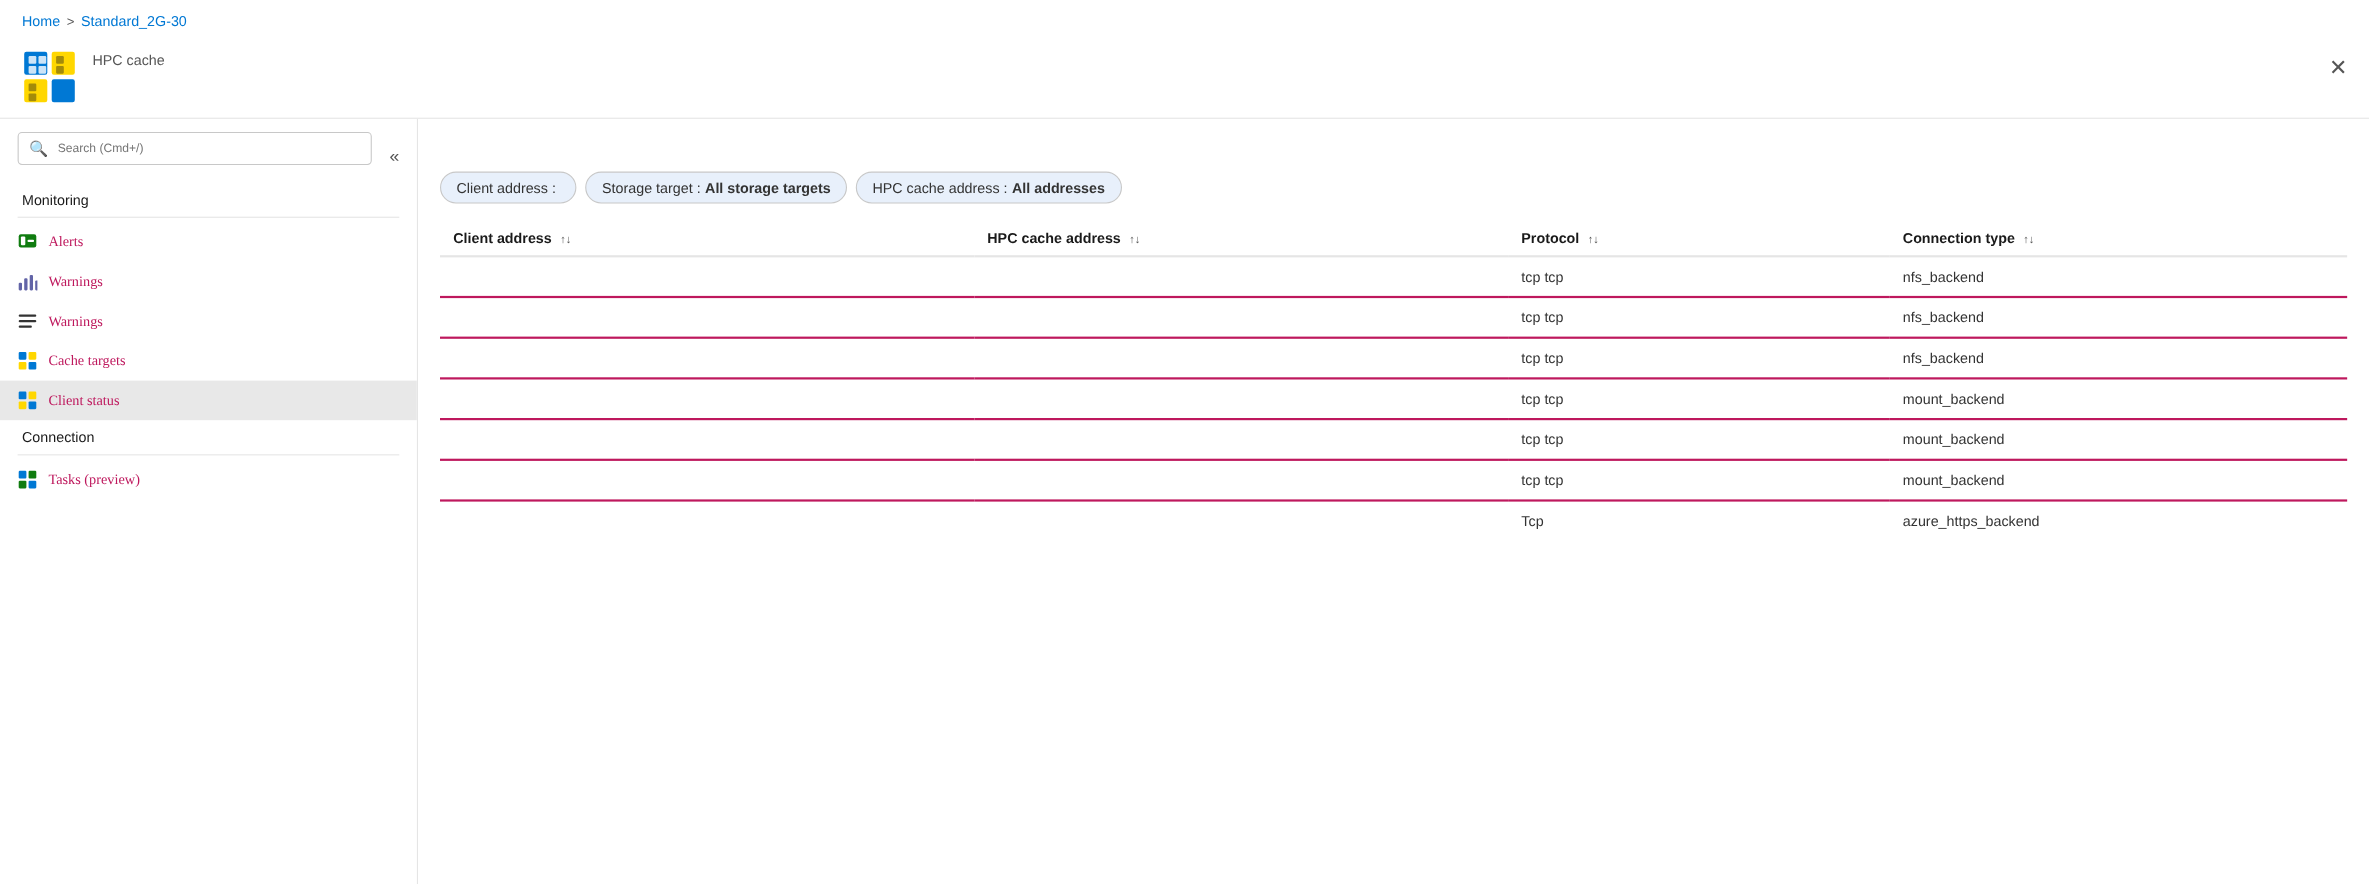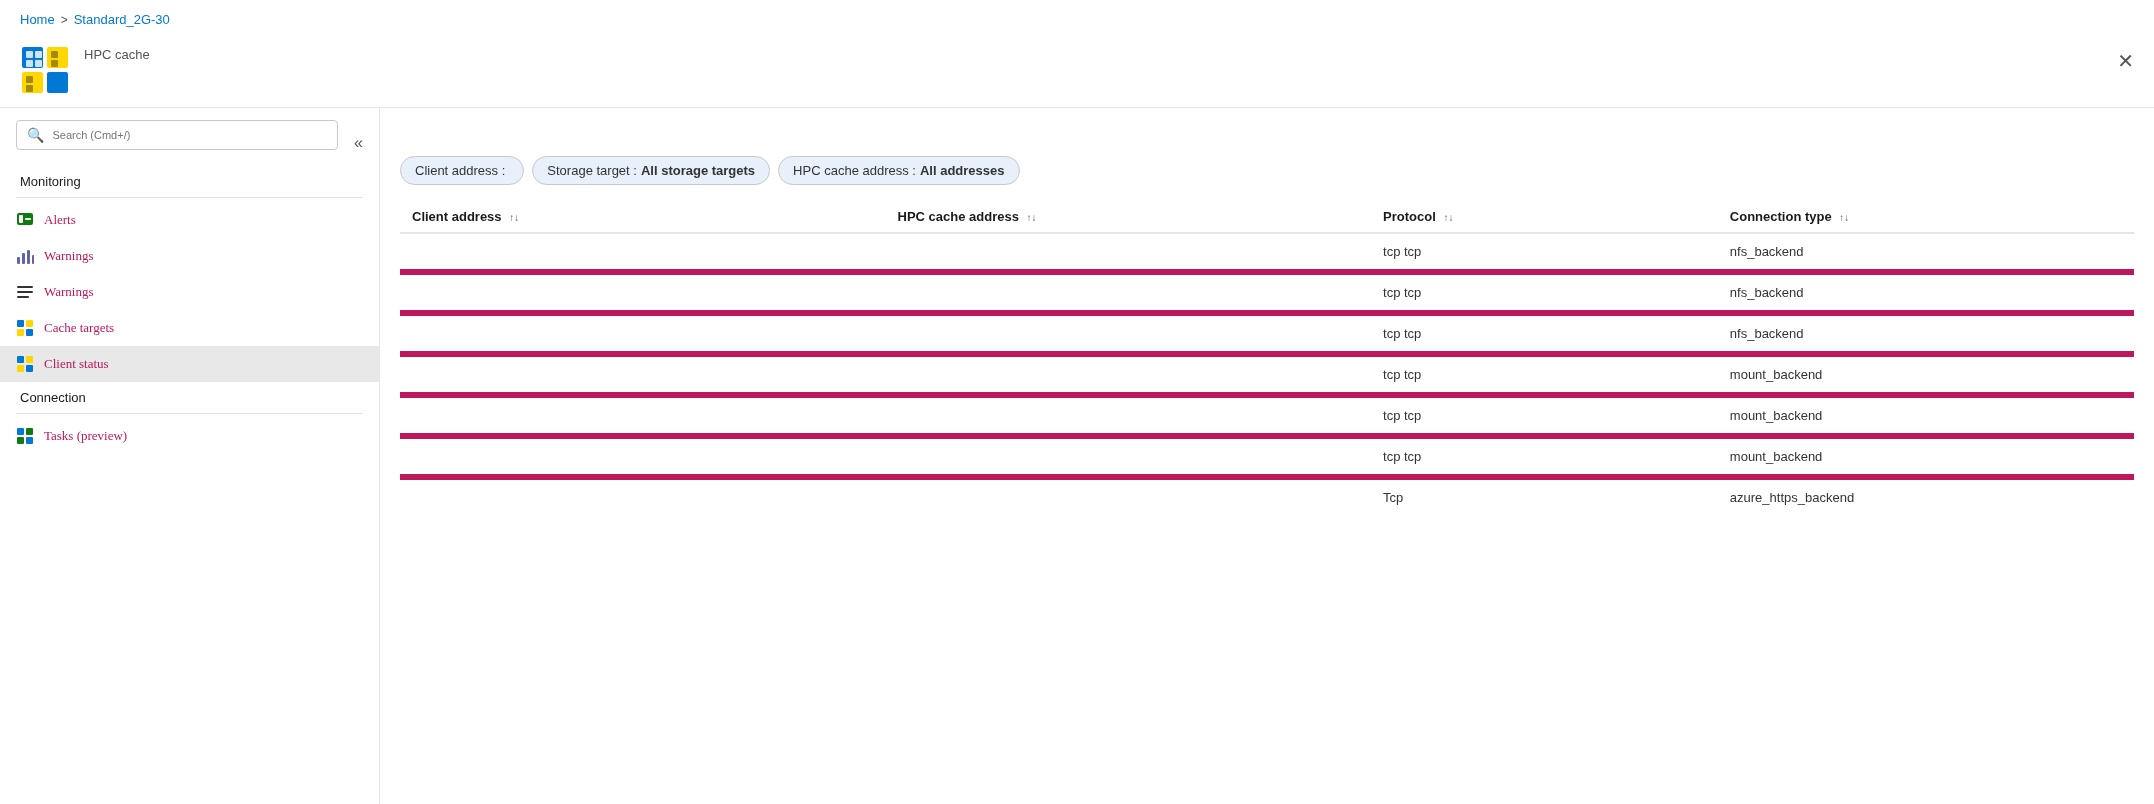--- a/index.html
+++ b/index.html
@@ -43,21 +43,21 @@
 
     
     .filter-row { display: flex; gap: 8px; margin-bottom: 16px; margin-top: 32px; }
     .filter-pill { display: flex; align-items: center; padding: 6px 14px; border: 1px solid #c8c8c8; border-radius: 20px; background: #e8f0fb; font-size: 13px; cursor: pointer; color: #333; }
     .filter-pill .label-part { color: #333; }
     .filter-pill .value-part { font-weight: 700; margin-left: 4px; }
 
     
     .data-table { width: 100%; border-collapse: collapse; font-size: 13px; }
     .data-table th { text-align: left; padding: 8px 12px; font-weight: 700; color: #1a1a1a; border-bottom: 2px solid #e5e5e5; white-space: nowrap; }
-    .data-table td { padding: 10px 12px; border-bottom: 6px solid #be185d; color: #333; }
+    .data-table td { padding: 10px 12px; border-bottom: 2px solid #be185d; color: #333; }
     .data-table tr:last-child td { border-bottom: none; }
     .sort-arrows { font-size: 10px; margin-left: 4px; color: #555; }
     .col-client { width: 28%; }
     .col-hpc { width: 28%; }
     .col-protocol { width: 20%; }
     .col-connection { width: 24%; }
   </style>
 </head>
 <body>
 

